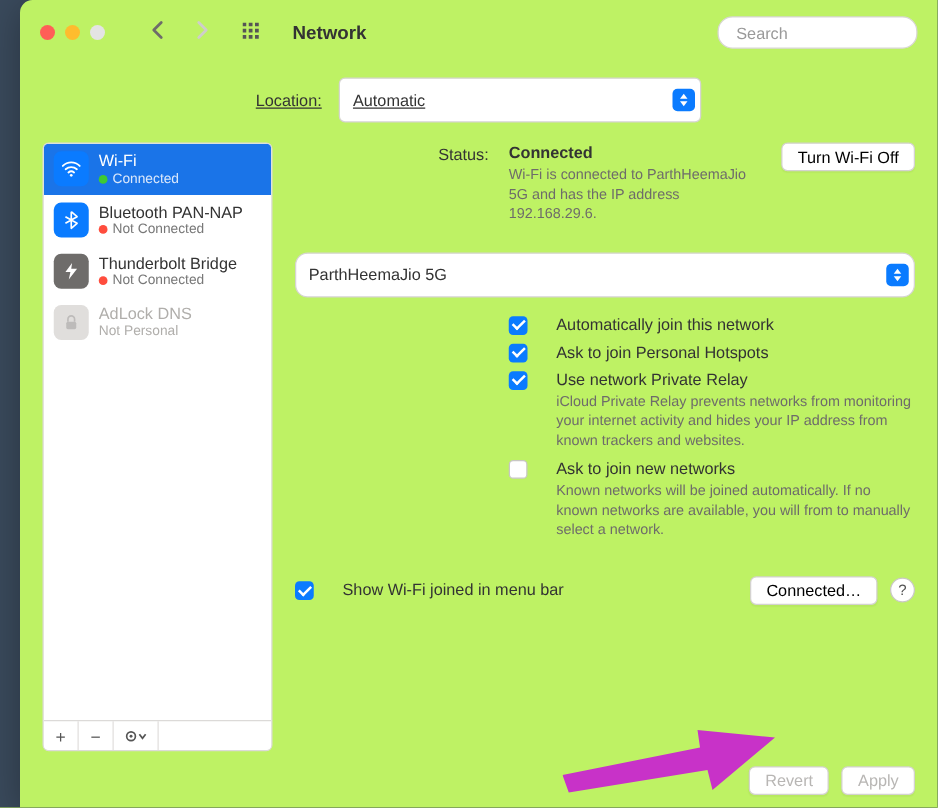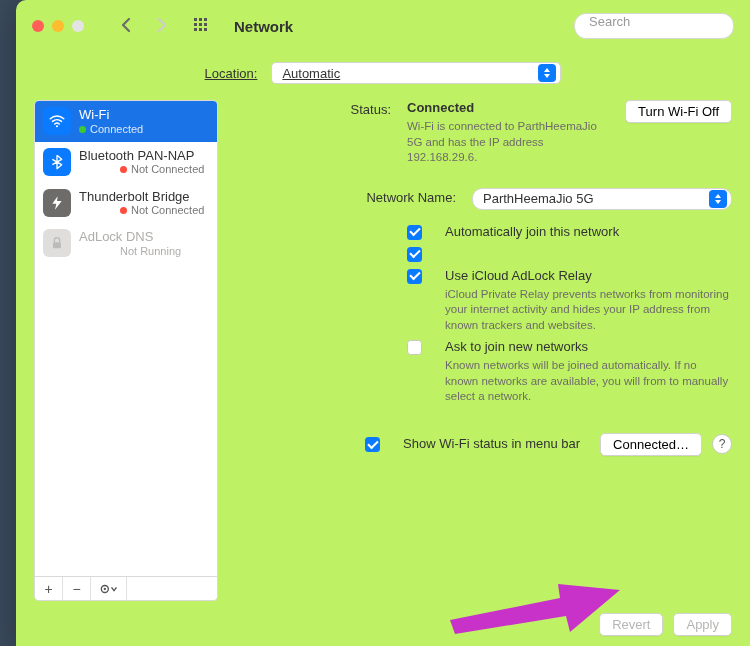--- a/index.html
+++ b/index.html
@@ -34,21 +34,21 @@
   .dot.red { background: #ff5f57; }
   .dot.yellow { background: #febc2e; }
   .dot.green { background: #e4e4e4; }
   .navbtn { color: #888; font-size: 20px; padding: 0 8px; cursor: default; }
   .navbtn.disabled { color: #c8c8c8; }
   .gridicon { margin: 0 10px; display:flex; align-items:center;}
   .gridicon svg { width:16px; height:16px;}
   .title { font-size: 15px; font-weight: 600; margin-left: 6px; flex: 0 0 auto;}
   .spacer { flex: 1; }
   .searchbox {
-    display:flex; align-items:flex-start;
+    display:flex; align-items:center;
     background: #fff;
     border: 1px solid #d8d6d4;
     border-radius: 12px;
     height: 26px;
     padding: 0 8px;
     width: 160px;
     color: #999;
     gap:6px;
   }
   .searchbox input { border:none; outline:none; font-size:13px; flex:1; background:transparent; color:#333;}
@@ -57,21 +57,21 @@
     display:flex; align-items:center; justify-content:center;
     gap: 14px;
     padding: 10px 0 16px 0;
     text-decoration: underline;
   }
   .location-row label { font-size: 13px; }
   .select {
     background: #fff;
     border: 1px solid #d6d4d2;
     border-radius: 5px;
-    height: 22px;
+    height: 36px;
     display:flex; align-items:center;
     padding: 0 4px 0 10px;
     min-width: 290px;
     justify-content: space-between;
     font-size:13px;
   }
   .select.small { min-width: 260px; border-radius: 10px; }
   .stepper {
     width: 18px; height: 18px;
     background: #0a7bff;
@@ -91,59 +91,58 @@
   .sidebar {
     width: 184px;
     display:flex; flex-direction:column;
     border: 1px solid #dcdad8;
     border-radius: 5px;
     background:#fff;
     overflow:hidden;
   }
   .service-list { flex:1; overflow:auto;}
   .service {
-    display:flex; align-items:flex-start;
+    display:flex; align-items:center;
     gap: 8px;
     padding: 6px 8px;
     min-height: 40px;
   }
   .service.selected { background: #1a74e8; color:#fff; }
   .svc-icon {
     width: 28px; height: 28px; border-radius: 6px;
     display:flex; align-items:center; justify-content:center;
     flex-shrink:0;
     color:#fff;
   }
   .svc-text { display:flex; flex-direction:column; line-height:1.2;}
   .svc-name { font-size: 13px; font-weight:500;}
   .svc-status { font-size: 11px; display:flex; align-items:center; gap:4px;}
   .status-dot { width:7px; height:7px; border-radius:50%; display:inline-block;}
   .status-dot.green { background:#3ec932;}
   .status-dot.red { background:#ff4d3d;}
   .service.selected .svc-status { color:#dbe8fb;}
-  .service:not(.selected) .svc-status { color:#777;margin-left:41px;}
+  .service:not(.selected) .svc-status { color:#777;}
   .service.dim { color:#b0aeab;}
   .service.dim .svc-status{color:#b0aeab;}
 
   .sidebar-footer {
     border-top:1px solid #dcdad8;
     display:flex;
     background:#fff;
     height:24px;
   }
   .sf-btn {
     width: 28px; display:flex; align-items:center; justify-content:center;
     border-right:1px solid #e2e0de; font-size:14px; color:#555;
   }
 
   .main {
     flex:1;
     display:flex; flex-direction:column;
     font-size:13px;
-    align-items:flex-end;
   }
   .row { display:flex; gap: 16px; margin-bottom: 8px; align-items:flex-start;}
   .lbl { width: 155px; text-align:right; padding-top:2px;}
   .val { flex:1; }
   .bold { font-weight:700; font-size:13px;}
   .desc { color:#6e6c6a; font-size: 11.5px; line-height:1.35; margin-top:4px; max-width: 290px;}
   .btn {
     background:#fff; border:1px solid #d4d2d0; border-radius:5px;
     padding: 3px 12px; font-size:13px;
     box-shadow: 0 1px 1px rgba(0,0,0,0.04);
@@ -289,21 +288,21 @@
         <div class="service dim">
           <div class="svc-icon" style="background:#e0dedc">
             <svg width="16" height="16" viewBox="0 0 24 24">
                 <rect x="6" y="11" width="12" height="9" rx="2" fill="#bdbbba"></rect>
                 <path d="M8 11 V8 a4 4 0 0 1 8 0 V11" stroke="#bdbbba" stroke-width="2" fill="none"></path>
               </svg>
           </div>
           <div class="svc-text">
             <span class="svc-name">AdLock DNS</span>
             <span class="svc-status">
-                <span>Not Running</span>
+                <span>Not Personal</span>
               </span>
           </div>
         </div>
 
       </div>
       <div class="sidebar-footer">
         <div class="sf-btn">+</div>
         <div class="sf-btn">−</div>
         <div class="sf-btn" style="width:36px">
           <svg width="20" height="12" viewBox="0 0 24 14">
@@ -321,57 +320,57 @@
         <div class="val" style="display:flex;align-items:flex-start;gap:16px;">
           <div style="flex:1">
             <div class="bold">Connected</div>
             <div class="desc">Wi-Fi is connected to ParthHeemaJio 5G and has the IP address 192.168.29.6.</div>
           </div>
           <button class="btn">Turn Wi-Fi Off</button>
         </div>
       </div>
 
       <div class="row" style="margin-top:14px">
-        <div class="lbl">Network Name:</div>
         <div class="val">
           <div class="select small">
             <span>ParthHeemaJio 5G</span>
             <span class="stepper"></span>
           </div>
         </div>
       </div>
 
       <div class="checkgroup">
         <div class="checkrow">
           <span class="chk on"></span>
           <span class="lab">Automatically join this network</span>
         </div>
         <div class="checkrow">
           <span class="chk on"></span>
+          <span class="lab">Ask to join Personal Hotspots</span>
         </div>
         <div class="checkrow">
           <span class="chk on"></span>
           <div>
-            <span class="lab">Use iCloud AdLock Relay</span>
+            <span class="lab">Use network Private Relay</span>
             <div class="desc">iCloud Private Relay prevents networks from monitoring your internet activity and hides your IP address from known trackers and websites.</div>
           </div>
         </div>
         <div class="checkrow" style="margin-top:4px">
           <span class="chk off"></span>
           <div>
             <span class="lab">Ask to join new networks</span>
             <div class="desc">Known networks will be joined automatically. If no known networks are available, you will from to manually select a network.</div>
           </div>
         </div>
       </div>
 
       <div class="bottom">
         <div class="checkrow">
           <span class="chk on"></span>
-          <span class="lab">Show Wi-Fi status in menu bar</span>
+          <span class="lab">Show Wi-Fi joined in menu bar</span>
         </div>
         <div class="spacer"></div>
         <button class="btn">Connected…</button>
         <div class="help">?</div>
       </div>
     </div>
   </div>
 
   <div class="footer-btns">
     <button class="btn">Revert</button>

